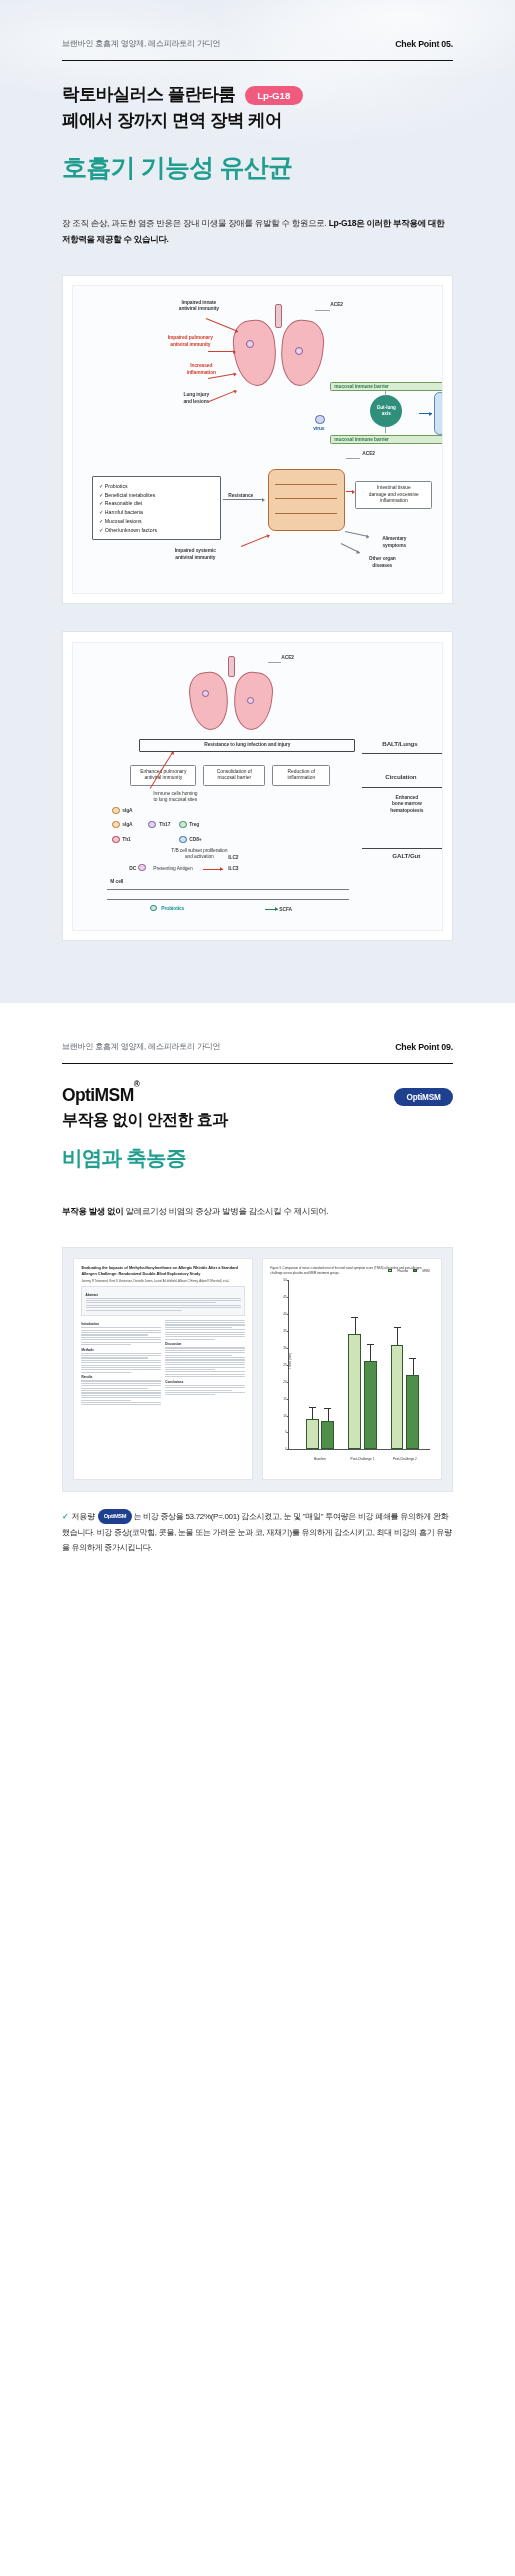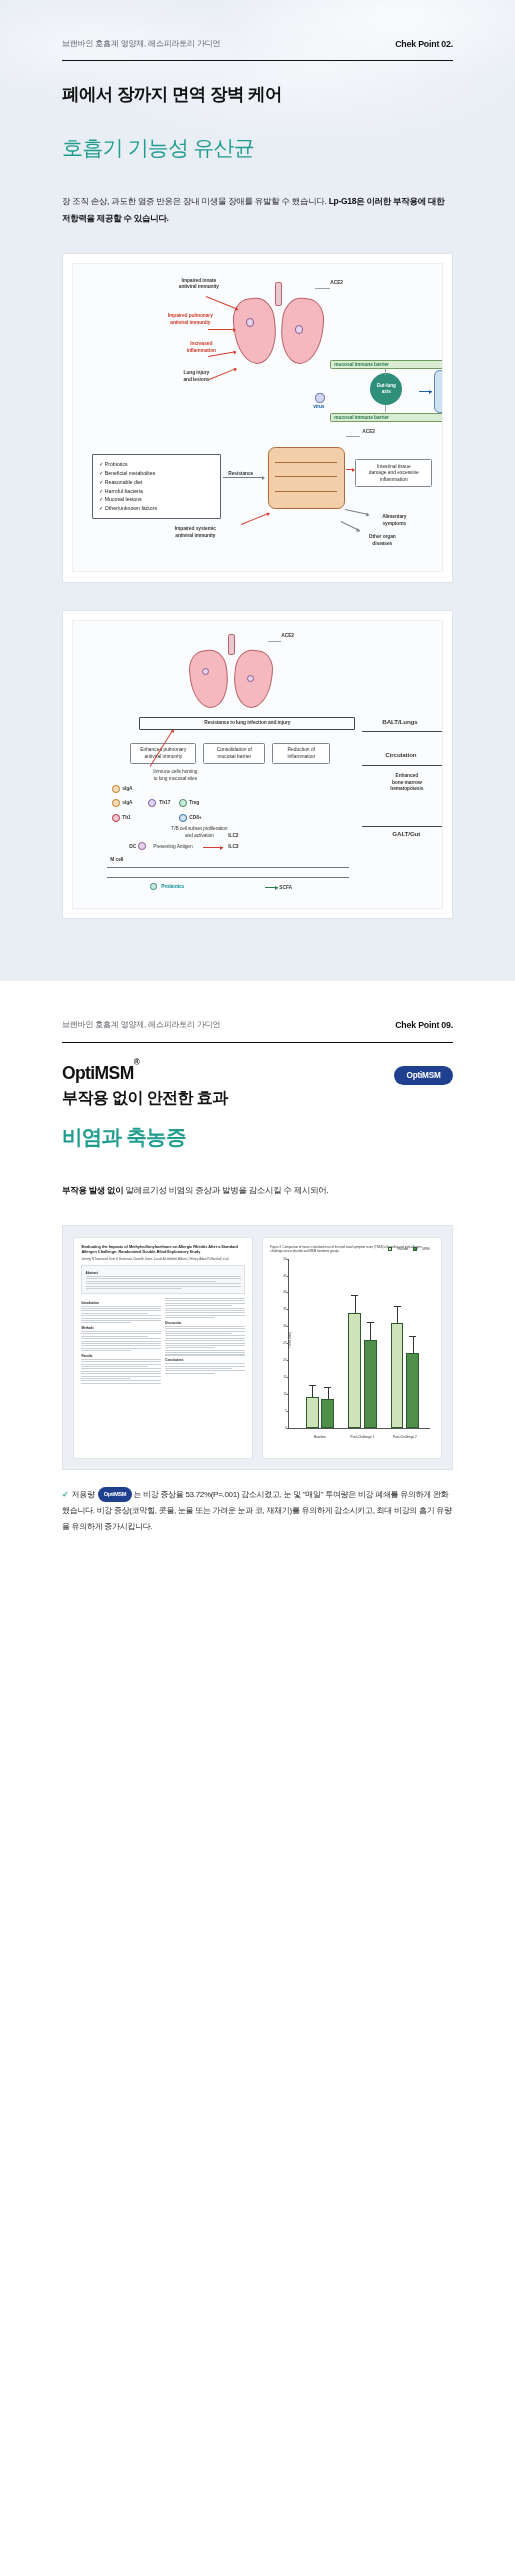--- a/index.html
+++ b/index.html
@@ -81,23 +81,23 @@
     color: #fff;
     font-size: 9.8px;
     font-weight: bold;
     border-radius: 15.5px;
     padding: 4.1px 12.4px 4.6px 12.4px;
     letter-spacing: -0.1px;
     position: relative;
     top: -2.1px;
   }
   .title-accent {
-    margin-top: 28px;
-    font-size: 21px;
-    font-weight: normal;
+    margin-top: 19px;
+    font-size: 25px;
+    font-weight: bold;
     color: #1f9d8f;
     letter-spacing: -0.8px;
   }
 
   .para {
     padding: 0 62px;
     margin-top: 31px;
     font-size: 8.5px;
     line-height: 1.95;
     letter-spacing: -0.3px;
@@ -407,34 +407,38 @@
 </style>
 </head>
 <body>
 
 <div class="page">
 
   <section class="section-blue">
 
     <div class="header-row">
       <div class="brand-line">브랜바인 호흡계 영양제, 레스피라토리 가디언</div>
-      <div class="chek-point">Chek Point 02.</div>
+      <div class="chek-point">Chek Point 05.</div>
     </div>
     <div class="divider"></div>
 
     <div class="title-block">
+      <div class="title-row">
+        <span class="title-main">락토바실러스 플란타룸</span>
+        <span class="badge-lp">Lp-G18</span>
+      </div>
       <div class="title-row">
         <span class="title-main">폐에서 장까지 면역 장벽 케어</span>
       </div>
       <div class="title-accent">호흡기 기능성 유산균</div>
     </div>
 
     <div class="para">
       <div>
-        <span>장 조직 손상, 과도한 염증 반응은 장내 미생물 장애를 유발할 수 했습니다. </span><b>Lp-G18은 이러한 부작용에 대한 저항력을 제공할 수 있습니다.</b>
+        <span>장 조직 손상, 과도한 염증 반응은 장내 미생물 장애를 유발할 수 항원으로. </span><b>Lp-G18은 이러한 부작용에 대한 저항력을 제공할 수 있습니다.</b>
       </div>
     </div>
 
     <div class="figure-card">
       <div class="figure-inner fig1">
 
         <div class="trachea" style="left:202px; top:17.5px; width:7.2px; height:24px;"></div>
         <div class="lung" style="left:161px; top:34px; width:42px; height:66px; transform:rotate(-6deg);"></div>
         <div class="lung" style="left:208px; top:34px; width:42px; height:66px; transform:rotate(6deg);"></div>
         <div class="cell-dot" style="left:173px; top:54px; width:8.2px; height:8.2px;"></div>

